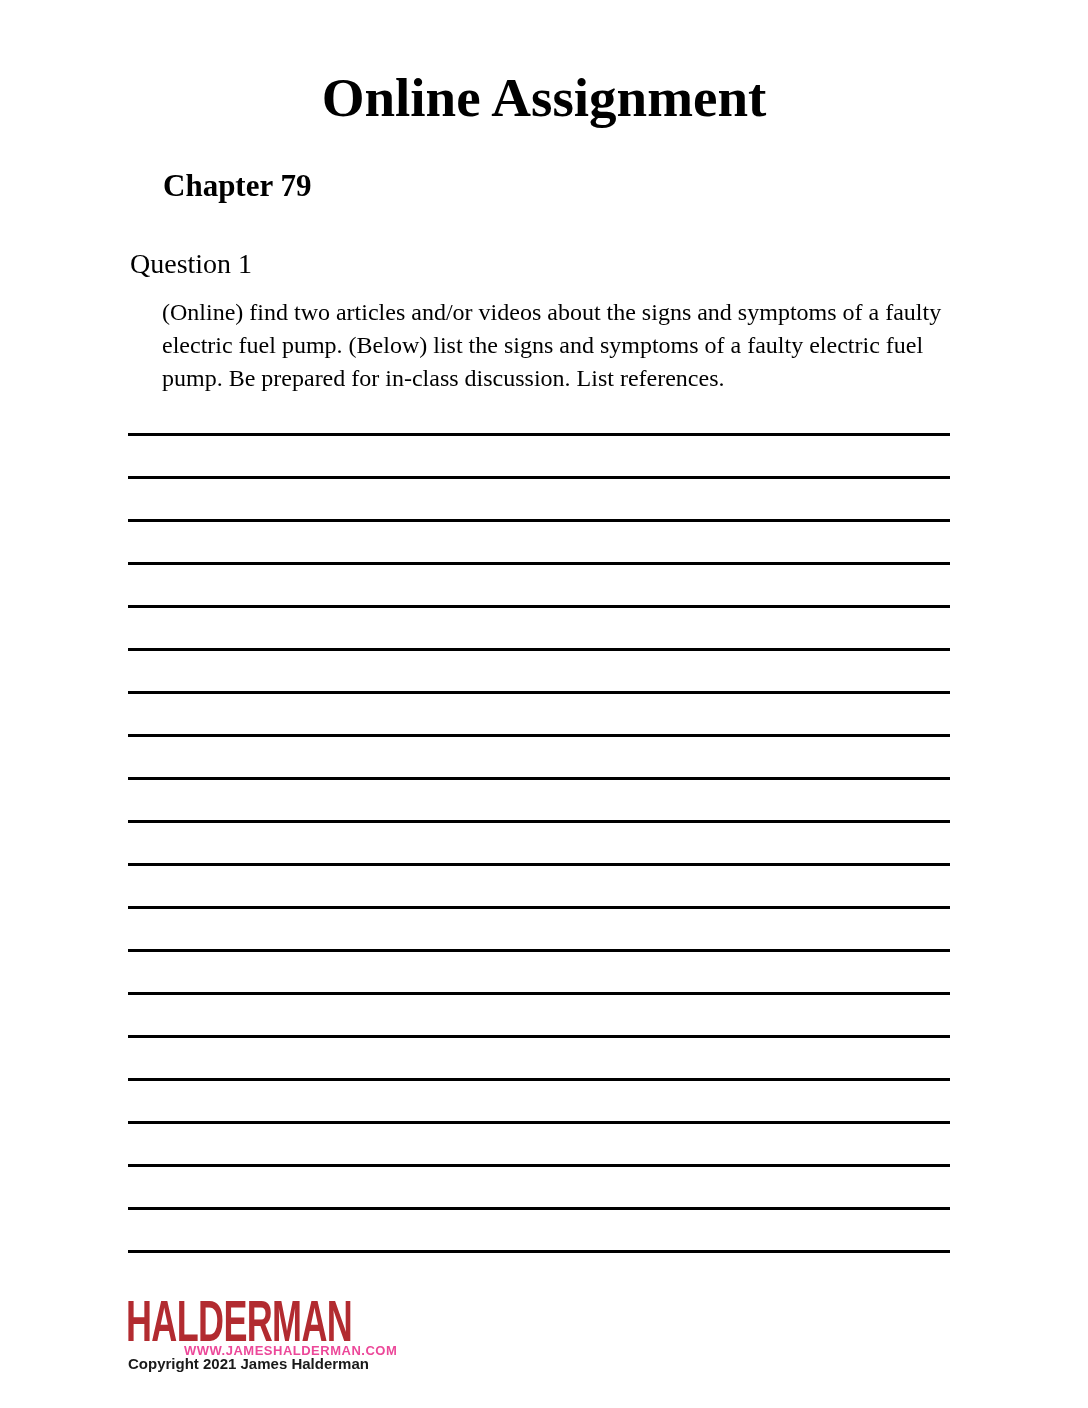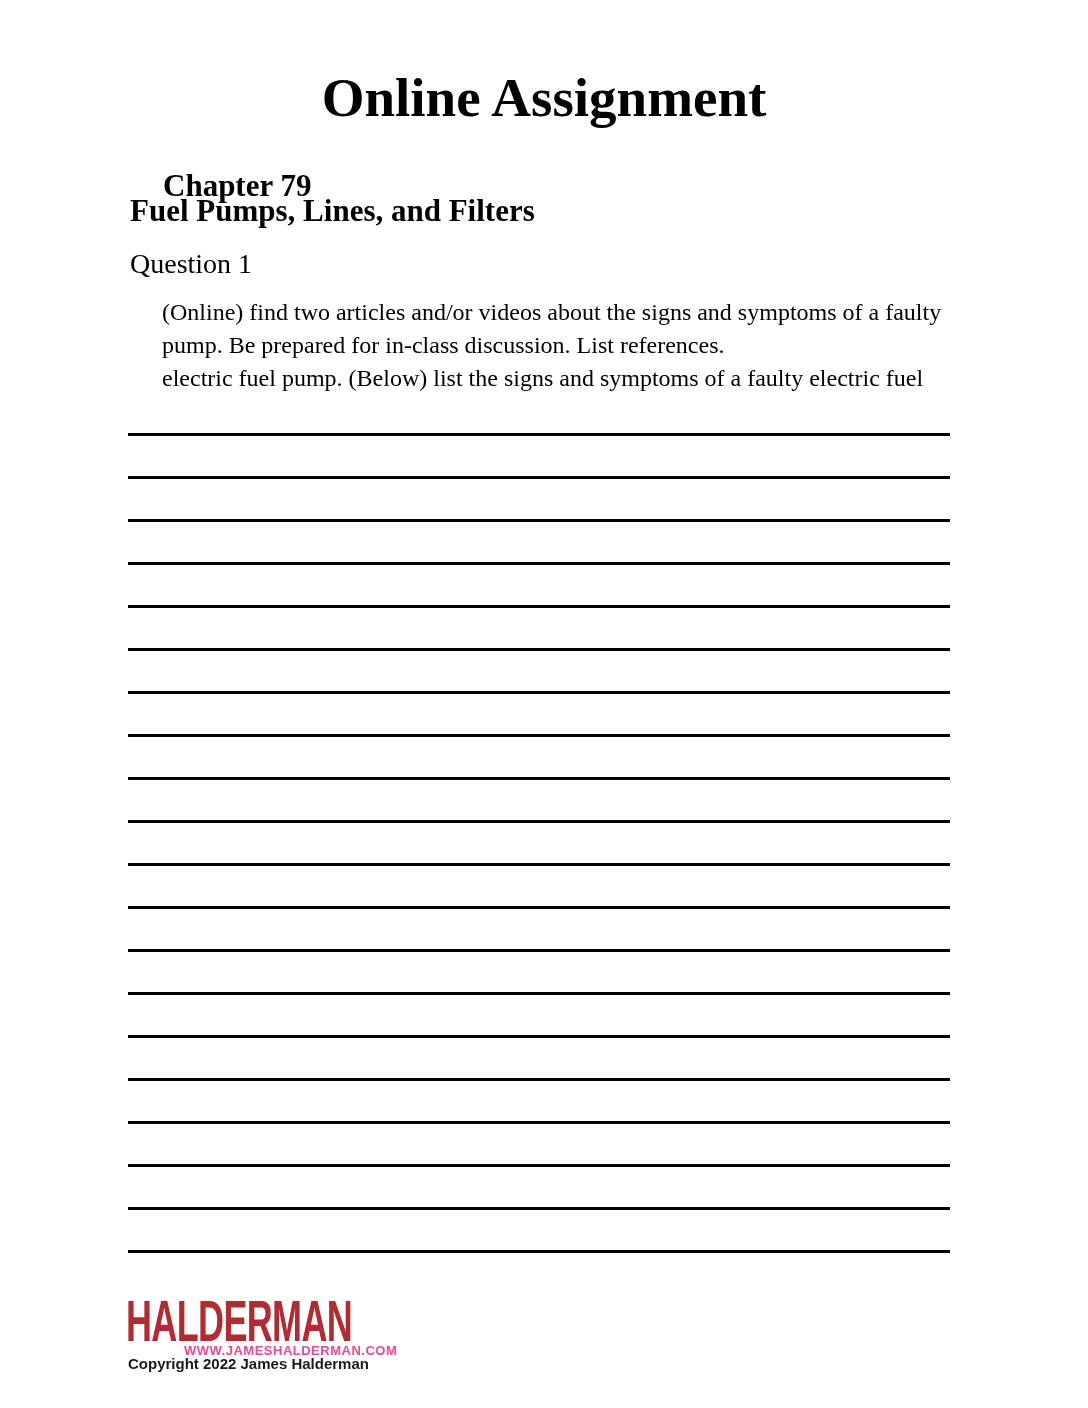--- a/index.html
+++ b/index.html
@@ -113,28 +113,27 @@
 </style>
 </head>
 <body>
 
 <div class="page">
 
   <h1 class="doc-title">Online Assignment</h1>
 
   <div class="chapter-number">Chapter 79</div>
 
-  <div class="chapter-title">Fuel Pumps, Lines, and Filters</div>
 
   <div class="question-label">Question 1</div>
 
   <div class="question-text">
     <div class="qline">(Online) find two articles and/or videos about the signs and symptoms of a faulty</div>
+    <div class="qline">electric fuel pump. (Below) list the signs and symptoms of a faulty electric fuel</div>
     <div class="qline">pump. Be prepared for in-class discussion. List references.</div>
-    <div class="qline">electric fuel pump. (Below) list the signs and symptoms of a faulty electric fuel</div>
   </div>
 
   <div class="answer-lines">
 
   <div class="answer-line"></div>
       <div class="answer-line"></div>
       <div class="answer-line"></div>
       <div class="answer-line"></div>
       <div class="answer-line"></div>
       <div class="answer-line"></div>
@@ -151,15 +150,15 @@
       <div class="answer-line"></div>
       <div class="answer-line"></div>
       <div class="answer-line"></div>
       <div class="answer-line"></div>
     </div>
 
   <div class="footer-logo-text" style="color: rgb(178, 43, 48);">HALDERMAN</div>
 
   <div class="footer-logo-website" style="color: #ec4899;">WWW.JAMESHALDERMAN.COM</div>
 
-  <div class="footer-copyright">Copyright 2022 James Halderman</div>
+  <div class="footer-copyright">Copyright 2021 James Halderman</div>
 
 </div>
 
 </body></html>

